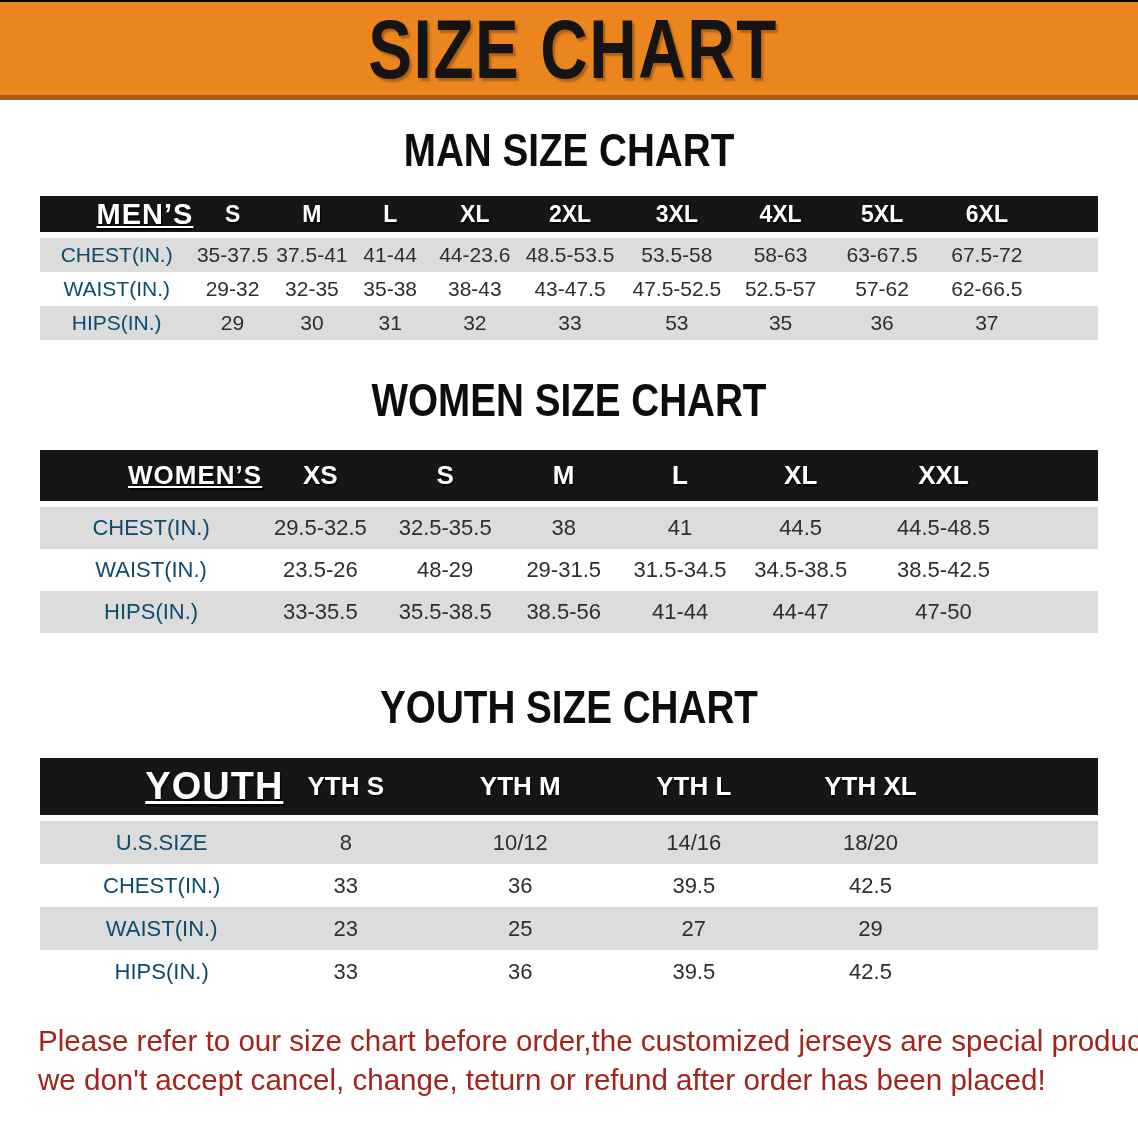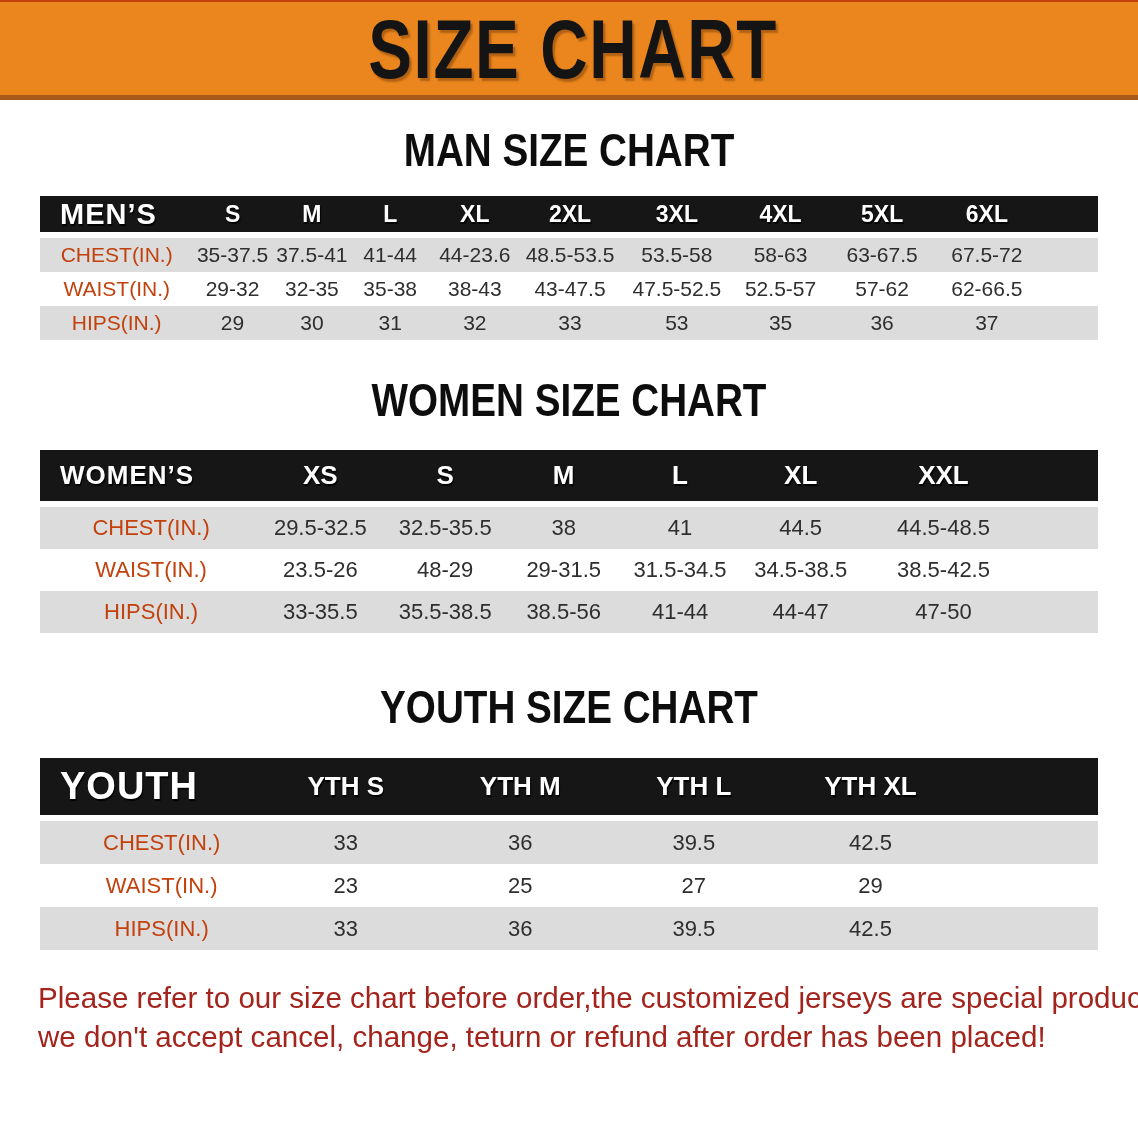--- a/index.html
+++ b/index.html
@@ -11,21 +11,21 @@
   }
   *{box-sizing:border-box;}
   html,body{margin:0;padding:0;}
   body{
     width:1138px;height:1132px;overflow:hidden;background:#ffffff;
     font-family:"Liberation Sans", sans-serif;position:relative;
   }
   
   .banner{
     width:100%;height:100px;background:var(--orange);
-    border-top:2px solid #c2410c;
+    border-top:2px solid #000000;
     border-bottom:5px solid var(--orange-dark);
     display:flex;align-items:center;justify-content:center;padding-left:8px;
   }
   .banner-title{
     font-size:82px;font-weight:800;color:#141414;line-height:1;
     letter-spacing:2px;transform:scale(0.80,1.02);white-space:nowrap;
     text-shadow:3px 3px 2px rgba(70,30,0,0.35);
   }
   
   h2.sec-heading{
@@ -45,29 +45,29 @@
   .sec-women table{margin-top:26px;}
   .sec-youth table{margin-top:27px;}
   .size-table thead th{
     background:var(--header-bg);color:#ffffff;
     border-bottom:6px solid #ffffff;
     font-weight:600;text-align:center;vertical-align:middle;
     white-space:nowrap;padding:0;
     text-shadow:1px 2px 1px rgba(0,0,0,0.9);
   }
   .size-table thead th.corner{
-    text-align:left;padding-left:20px;font-weight:800;letter-spacing:1px;
+    text-align:right;padding-left:20px;font-weight:800;letter-spacing:1px;text-decoration:underline;
   }
   .size-table tbody td{
     text-align:center;vertical-align:middle;color:#2e2e2e;
     font-weight:500;padding:0;white-space:nowrap;
   }
   .size-table tbody tr:nth-child(odd) td{background:var(--row-gray);}
   .size-table tbody tr:nth-child(even) td{background:#ffffff;}
-  .size-table td.rowlabel{color:#c2410c;}
+  .size-table td.rowlabel{color:#0c4a6e;}
   
   .t-men  thead th{height:42px;font-size:23px;}
   .t-men  thead th.corner{font-size:29px;}
   .t-men  tbody tr td{height:34px;font-size:21px;}
   .t-women thead th{height:57px;font-size:26px;}
   .t-women thead th.corner{font-size:26px;}
   .t-women tbody tr td{height:42px;font-size:22px;}
   .t-youth thead th{height:63px;font-size:26px;}
   .t-youth thead th.corner{font-size:38px;}
   .t-youth tbody tr td{height:43px;font-size:22px;}
@@ -237,20 +237,28 @@
           <th class="corner">YOUTH</th>
           <th>YTH S</th>
           <th>YTH M</th>
           <th>YTH L</th>
           <th>YTH XL</th>
           <th></th>
         </tr>
       </thead>
       <tbody>
         <tr>
+          <td class="rowlabel">U.S.SIZE</td>
+          <td>8</td>
+          <td>10/12</td>
+          <td>14/16</td>
+          <td>18/20</td>
+          <td></td>
+        </tr>
+        <tr>
           <td class="rowlabel">CHEST(IN.)</td>
           <td>33</td>
           <td>36</td>
           <td>39.5</td>
           <td>42.5</td>
           <td></td>
         </tr>
         <tr>
           <td class="rowlabel">WAIST(IN.)</td>
           <td>23</td>

